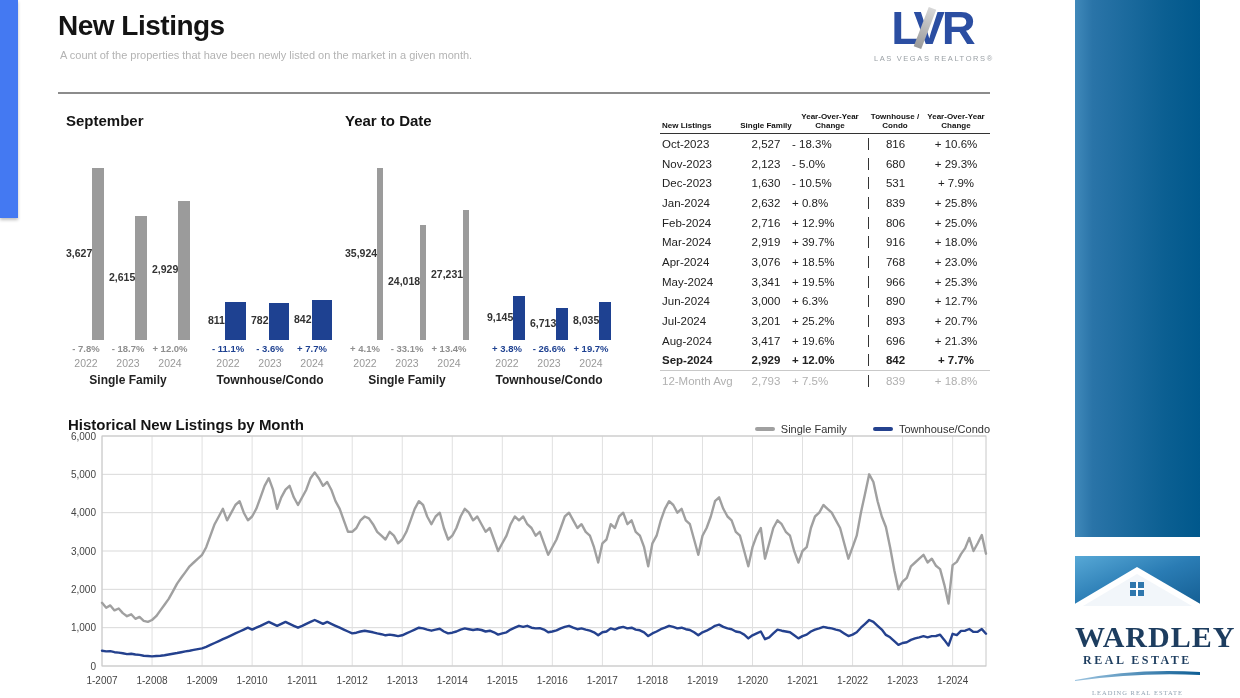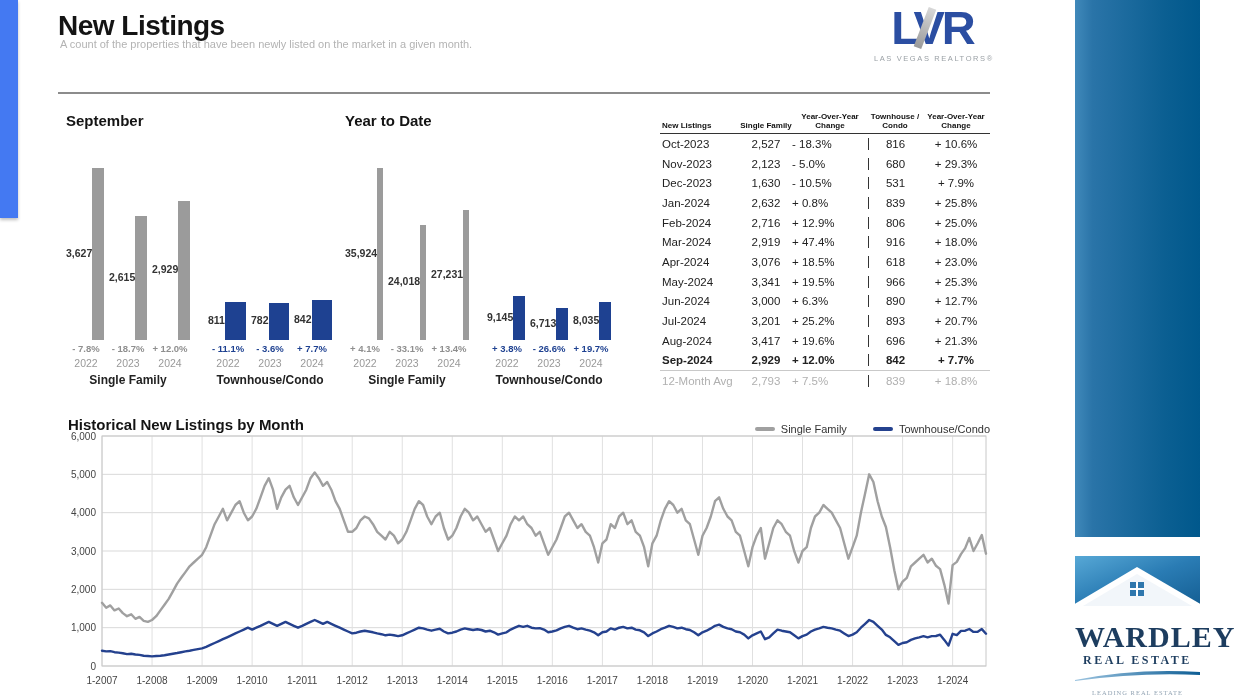--- a/index.html
+++ b/index.html
@@ -7,21 +7,21 @@
               font-family:"Liberation Sans", sans-serif; color:#1a1a1a; }
   .abs { position:absolute; }
 
   
   #left-strip { left:0; top:0; width:18px; height:218px; background:#4479f2; box-shadow:0 2px 3px rgba(0,0,0,.25); }
   #right-panel { left:1075px; top:0; width:125px; height:537px;
                  background:linear-gradient(90deg,#4089ba 0%, #2a74a8 14%, #0b5f92 72%, #00588c 100%); }
 
   
   #page-title { left:58px; top:10px; font-size:28px; font-weight:bold; letter-spacing:-.5px; color:#141414; }
-  #page-subtitle { left:60px; top:38px; font-size:11px; color:#b3b3b3; }
+  #page-subtitle { left:60px; top:49px; font-size:11px; color:#b3b3b3; }
   #header-rule { left:58px; top:92px; width:932px; height:2px; background:#8c8c8c; }
 
   
   #lvr-logo { left:874px; top:4px; width:116px; text-align:center; }
   #lvr-text { font-size:47px; font-weight:bold; letter-spacing:-3px; color:#2b4ea2; line-height:1; position:relative; display:inline-block; }
   #lvr-slash { position:absolute; left:47px; top:3px; width:8px; height:42px;
                background:linear-gradient(180deg,#d8d8d8,#9a9a9a); transform:rotate(21deg); }
   #lvr-sub { font-size:7.5px; letter-spacing:1.6px; color:#9ba1a6; margin-top:3px; white-space:nowrap; }
 
   
@@ -243,29 +243,29 @@
       <div class="t-row">
         <div class="c0">Feb-2024</div>
         <div class="c1">2,716</div>
         <div class="c2">+ 12.9%</div>
         <div class="c3">806</div>
         <div class="c4">+ 25.0%</div>
       </div>
       <div class="t-row">
         <div class="c0">Mar-2024</div>
         <div class="c1">2,919</div>
-        <div class="c2">+ 47.4%</div>
+        <div class="c2">+ 39.7%</div>
         <div class="c3">916</div>
         <div class="c4">+ 18.0%</div>
       </div>
       <div class="t-row">
         <div class="c0">Apr-2024</div>
         <div class="c1">3,076</div>
         <div class="c2">+ 18.5%</div>
-        <div class="c3">618</div>
+        <div class="c3">768</div>
         <div class="c4">+ 23.0%</div>
       </div>
       <div class="t-row">
         <div class="c0">May-2024</div>
         <div class="c1">3,341</div>
         <div class="c2">+ 19.5%</div>
         <div class="c3">966</div>
         <div class="c4">+ 25.3%</div>
       </div>
       <div class="t-row">

